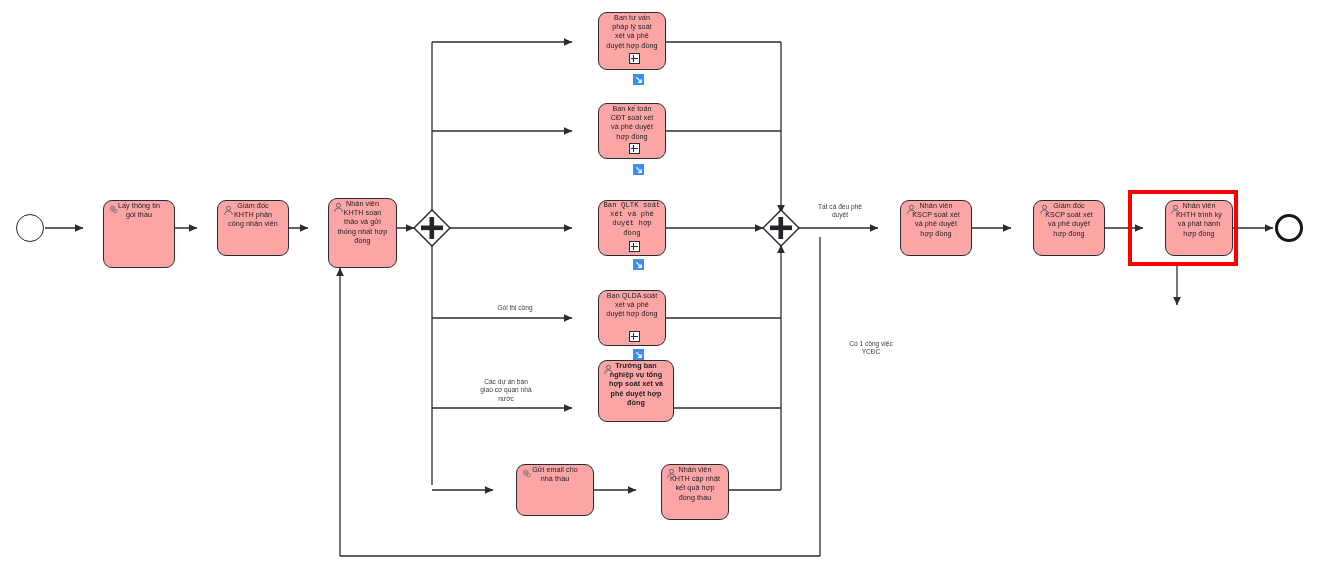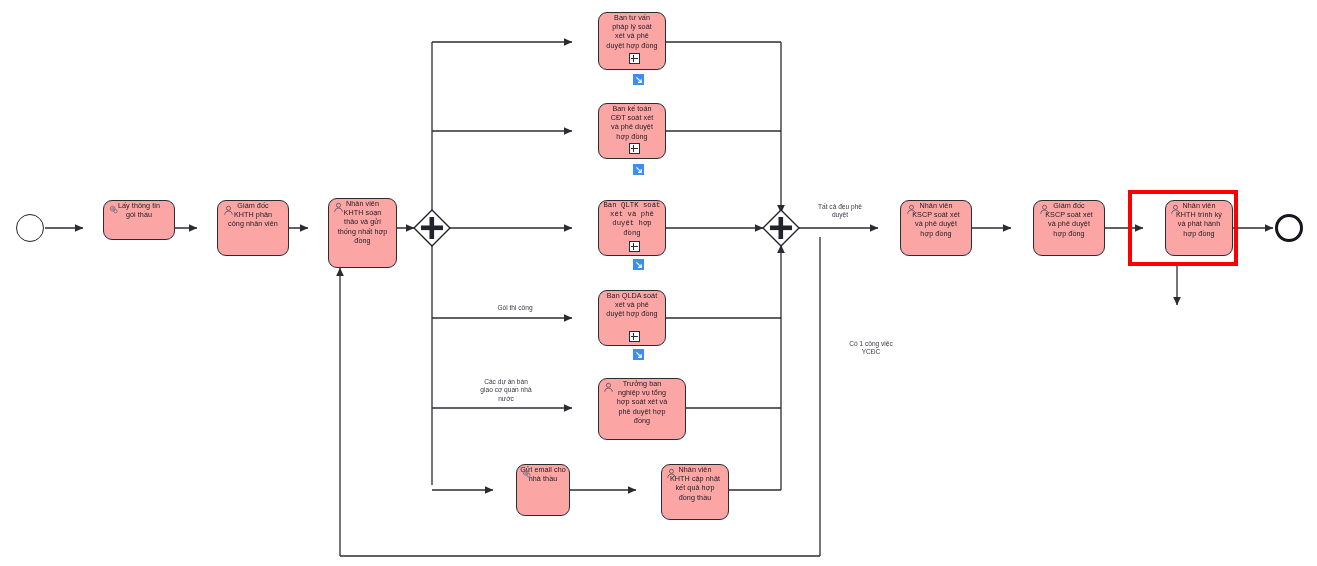--- a/index.html
+++ b/index.html
@@ -116,21 +116,21 @@
   <svg class="gw" style="left:761px;top:208px;" width="40" height="40" viewBox="0 0 40 40">
     <polygon points="20,2 38,20 20,38 2,20" fill="#fff" stroke="#23232b" stroke-width="1.4"></polygon>
     <g fill="#23232b">
         <rect x="9" y="17.5" width="22" height="4.6"></rect>
         <rect x="17.5" y="9" width="4.6" height="22"></rect>
       </g>
   </svg>
 
   <div class="hl" style="left:1128px;top:190px;width:110px;height:76px;"></div>
 
-  <div class="node" style="left:83px;top:200px;width:72px;height:40px;">
+  <div class="node" style="left:83px;top:200px;width:72px;height:68px;">
     <svg class="sicon" style="left:4px;top:3px;" viewBox="0 0 16 16">
       <g fill="none" stroke="#6e6e7a" stroke-width="1.1">
         <circle cx="6.2" cy="6.2" r="3.2"></circle>
           <circle cx="6.2" cy="6.2" r="1.2"></circle>
         <circle cx="10" cy="9.6" r="2.2"></circle>
       </g>
     </svg>
     <div class="txt">Lấy thông tin<br>gói thầu</div>
   </div>
 
@@ -187,31 +187,31 @@
   <div class="node" style="left:578px;top:290px;width:68px;height:56px;">
     <div class="txt">Ban QLDA soát<br>xét và phê<br>duyệt hợp đồng</div>
     <div class="plusmk" style="left:29.5px;bottom:3px;"></div>
   </div>
   <div class="drill" style="left:633px;top:349px;">
     <svg width="8" height="8" viewBox="0 0 8 8">
         <path d="M1.4 1.4 L6.2 6.2 M6.2 3.2 L6.2 6.4 L3.0 6.4" stroke="#fff" stroke-width="1.2" fill="none"></path>
       </svg>
   </div>
 
-  <div class="node" style="left:578px;top:378px;width:88px;height:62px;">
+  <div class="node" style="left:578px;top:360px;width:76px;height:62px;font-weight:bold;">
     <svg class="picon" style="left:4px;top:3px;" viewBox="0 0 14 14">
       <g fill="none" stroke="#55555f" stroke-width="1.1">
         <circle cx="7" cy="4.2" r="2.6"></circle>
           <path d="M2.2 12.4c0-2.9 2.1-4.6 4.8-4.6s4.8 1.7 4.8 4.6"></path>
       </g>
     </svg>
     <div class="txt">Trưởng ban<br>nghiệp vụ tổng<br>hợp soát xét và<br>phê duyệt hợp<br>đồng</div>
   </div>
 
-  <div class="node" style="left:496px;top:464px;width:54px;height:52px;">
+  <div class="node" style="left:496px;top:464px;width:78px;height:52px;">
     <svg class="sicon" style="left:4px;top:3px;" viewBox="0 0 16 16">
       <g fill="none" stroke="#6e6e7a" stroke-width="1.1">
         <circle cx="6.2" cy="6.2" r="3.2"></circle>
           <circle cx="6.2" cy="6.2" r="1.2"></circle>
         <circle cx="10" cy="9.6" r="2.2"></circle>
       </g>
     </svg>
     <div class="txt">Gửi email cho<br>nhà thầu</div>
   </div>
 

